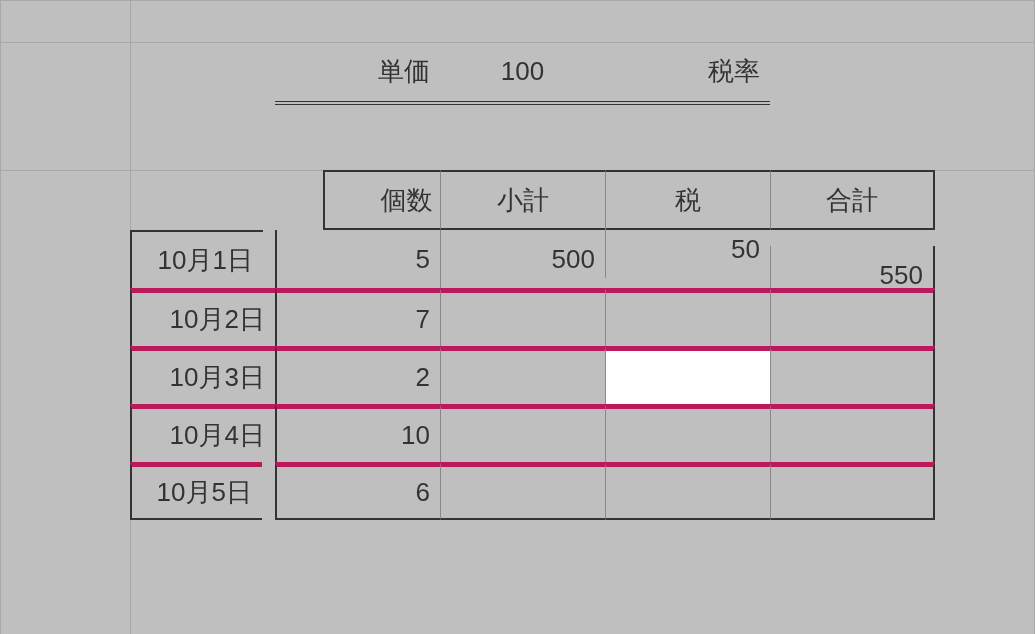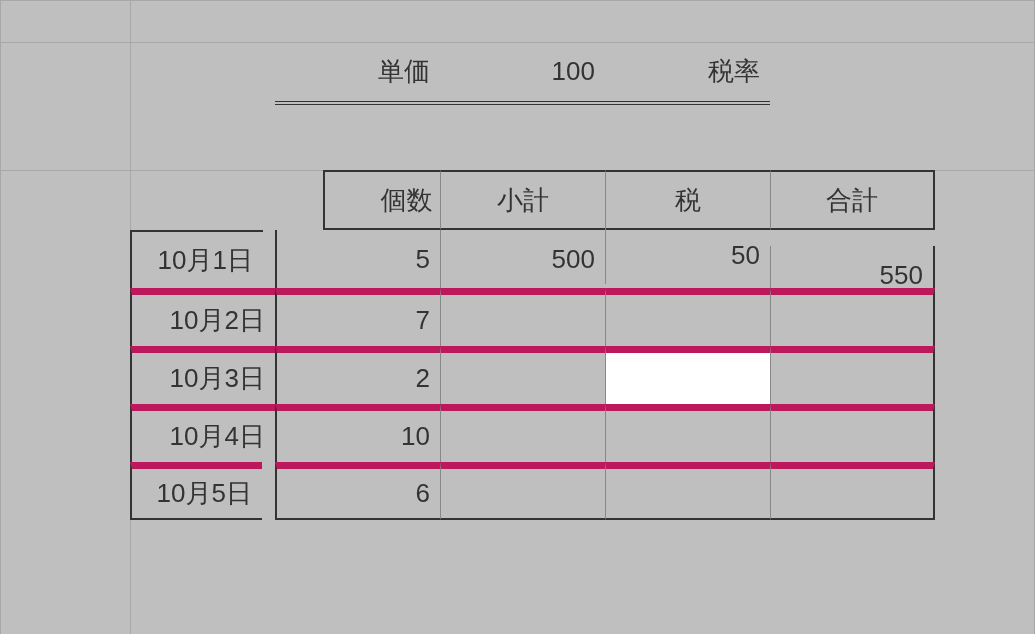--- a/index.html
+++ b/index.html
@@ -55,21 +55,21 @@
       right: 0;
       bottom: -4px;
       height: 1px;
       background: #333;
     }
     
     .b-t { border-top: 2px solid #333; }
     .b-b { border-bottom: 2px solid #333; }
     .b-l { border-left: 2px solid #333; }
     .b-r { border-right: 2px solid #333; }
-    .bi-t { border-top: 7px solid #be185d; }
+    .bi-t { border-top: 5px solid #be185d; }
     .bi-l { border-left: 1px solid #888; }
     .selected {
       background: #fff;
     }
   </style>
 </head>
 <body>
 
 <div class="grid">
 
@@ -77,21 +77,21 @@
   <div class="hline" style="top:42px"></div>
   <div class="hline" style="top:170px"></div>
 
   <div class="vline" style="left:0"></div>
   <div class="vline" style="left:130px"></div>
   <div class="vline" style="left:1034px"></div>
 
   <div class="cell right double-underline" style="left:275px; top:42px; width:165px; height:60px;">
     <span>単価</span>
   </div>
-  <div class="cell right double-underline" style="left:440px; top:42px; width:165px; height:60px;">
+  <div class="cell right double-underline" style="left:440px; top:42px; width:165px; height:60px;justify-content:center;">
     <span>100</span>
   </div>
   <div class="cell right double-underline" style="left:605px; top:42px; width:165px; height:60px;">
     <span>税率</span>
   </div>
 
   <div class="cell center b-t b-l b-b" style="left:275px; top:170px; width:165px; height:60px;margin-left:48px;">
     <span>個数</span>
   </div>
   <div class="cell center b-t b-b bi-l" style="left:440px; top:170px; width:165px; height:60px;">
@@ -106,21 +106,21 @@
 
   <div class="cell right b-t b-l" style="left:130px; top:230px; width:133px; height:58px;">
     <span>10月1日</span>
   </div>
   <div class="cell right b-l" style="left:275px; top:230px; width:165px; height:58px;">
     <span>5</span>
   </div>
   <div class="cell right bi-l" style="left:440px; top:230px; width:165px; height:58px;">
     <span>500</span>
   </div>
-  <div class="cell right bi-l" style="left:605px; top:226px; width:165px; height:58px;padding-left:45px;">
+  <div class="cell right bi-l" style="left:605px; top:220px; width:165px; height:58px;padding-left:45px;">
     <span>50</span>
   </div>
   <div class="cell right bi-l b-r" style="left:770px; top:246px; width:165px; height:58px;">
     <span>550</span>
   </div>
 
   <div class="cell right b-l bi-t" style="left:130px; top:288px; width:145px; height:58px;">
     <span>10月2日</span>
   </div>
   <div class="cell right b-l bi-t" style="left:275px; top:288px; width:165px; height:58px;">

